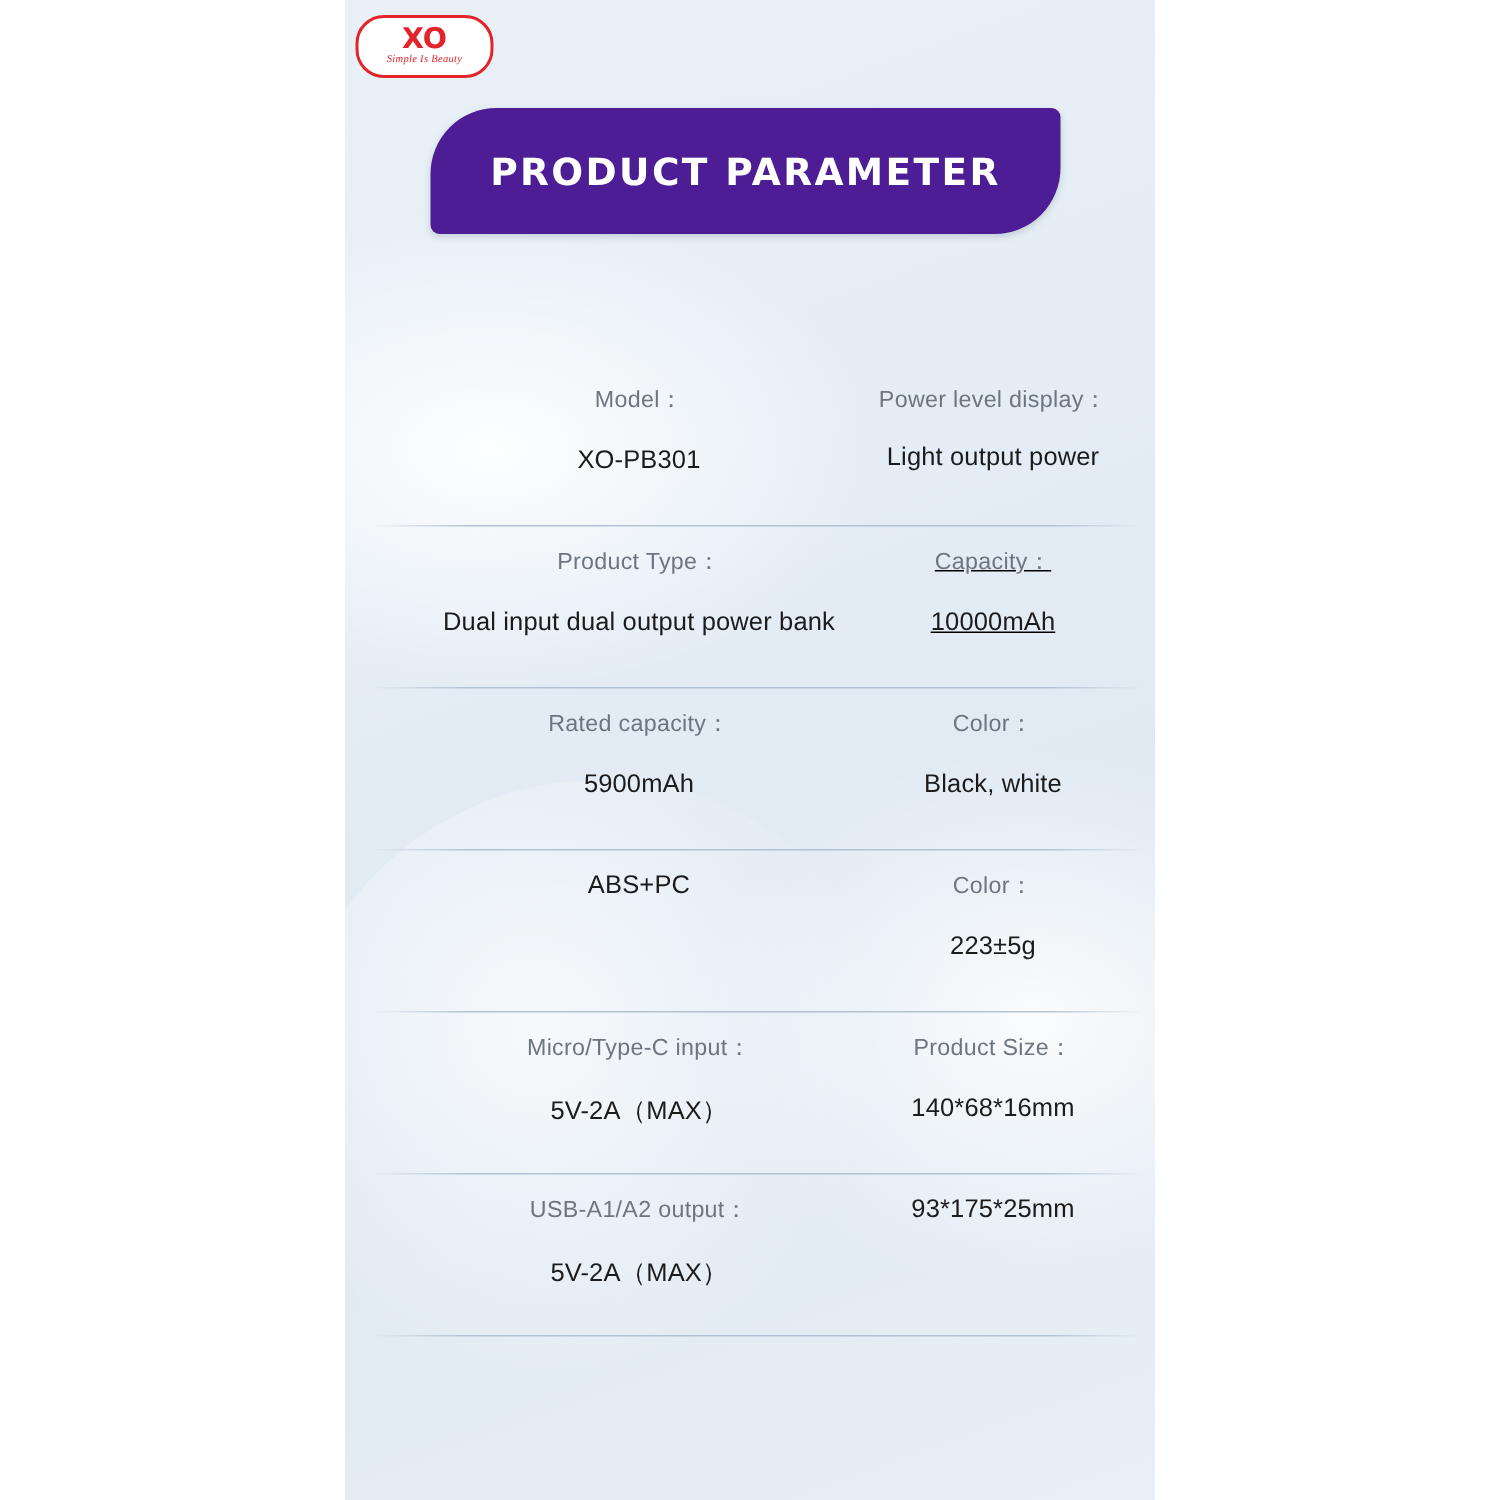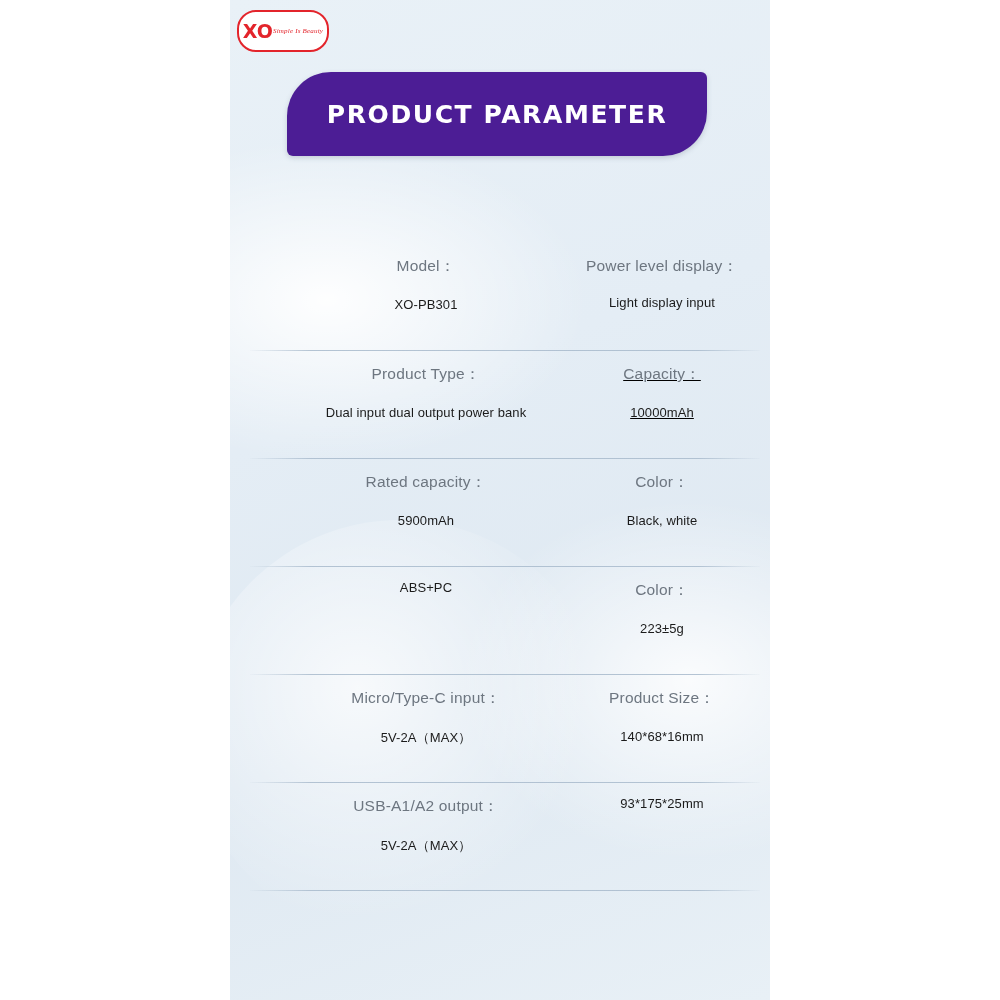--- a/index.html
+++ b/index.html
@@ -49,21 +49,21 @@
     position: absolute;
     left: 237px;
     top: 10px;
     width: 88px;
     height: 38px;
     border-radius: 19px;
     background: #ffffff;
     border: 2px solid #e3242b;
     box-shadow: 0 0 0 1px #ffffff inset;
     display: flex;
-    flex-direction: row;
+    flex-direction: column;
     align-items: center;
     justify-content: center;
     z-index: 5;
   }
   .logo-badge .logo-xo {
     font-family: "DejaVu Sans", sans-serif;
     font-weight: bold;
     font-size: 19px;
     letter-spacing: 0px;
     color: #e3242b;
@@ -145,21 +145,21 @@
   .cell-label {
     font-family: "Liberation Sans", sans-serif;
     font-size: 15.5px;
     color: #6d7680;
     letter-spacing: 0.2px;
     margin-bottom: 20px;
     white-space: nowrap;
   }
   .cell-value {
     font-family: "Liberation Sans", sans-serif;
-    font-size: 13px;
+    font-size: 17px;
     color: #1b1b1b;
     letter-spacing: 0.1px;
     white-space: nowrap;
   }
   
   .spec-row.r1 .cell.right .cell-label { margin-bottom: 18px; }
   .spec-row.r2 .cell.right { padding-top: 0px; text-decoration: underline; }
 </style>
 </head>
 <body>
@@ -179,21 +179,21 @@
 
   <div class="spec-table">
 
     <div class="spec-row r1">
       <div class="cell left">
         <div class="cell-label">Model：</div>
         <div class="cell-value">XO-PB301</div>
       </div>
       <div class="cell right">
         <div class="cell-label">Power level display：</div>
-        <div class="cell-value">Light display input</div>
+        <div class="cell-value">Light output power</div>
       </div>
     </div>
 
     <div class="spec-row r2">
       <div class="cell left">
         <div class="cell-label">Product Type：</div>
         <div class="cell-value">Dual input dual output power bank</div>
       </div>
       <div class="cell right">
         <div class="cell-label">Capacity：</div>

